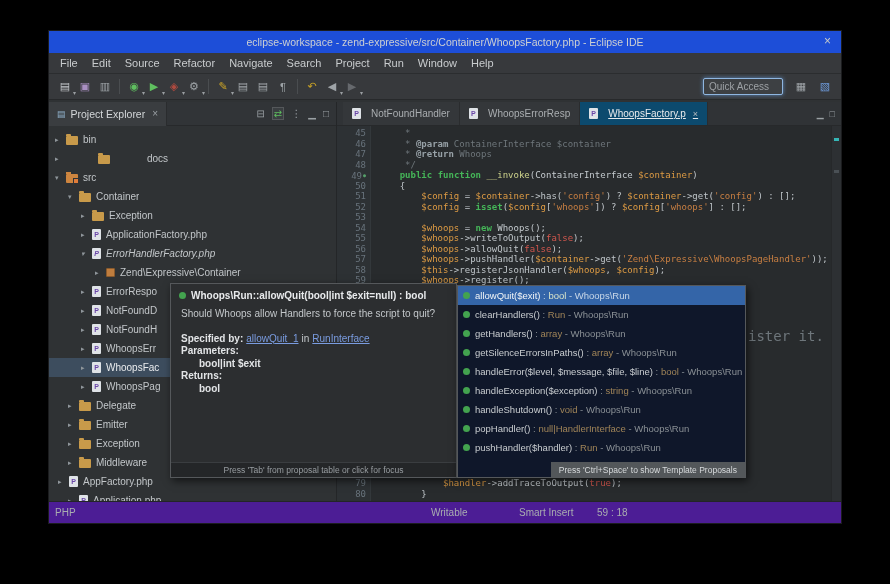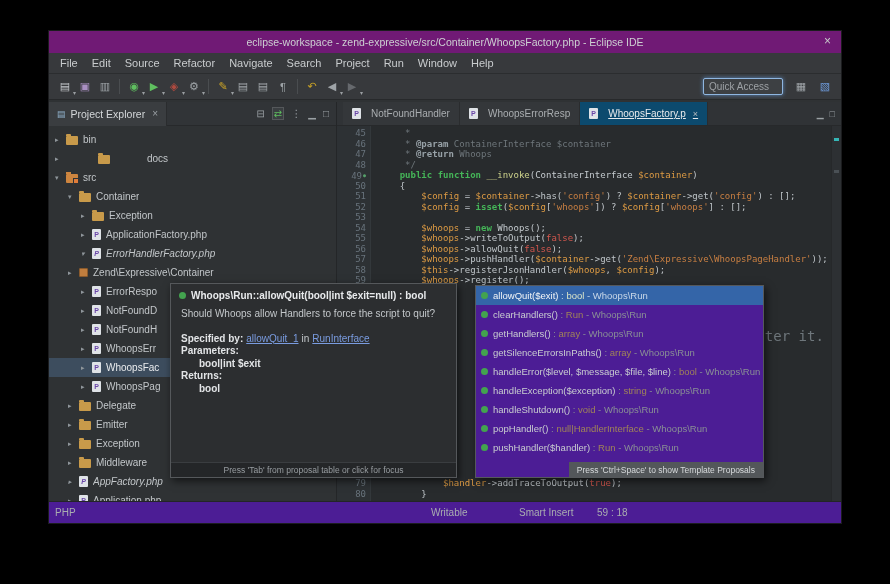--- a/index.html
+++ b/index.html
@@ -7,21 +7,21 @@
   body {
     width:890px; height:584px; background:#000;
     font-family:"Liberation Sans", sans-serif;
     overflow:hidden; position:relative;
   }
   #window {
     position:absolute; left:48px; top:30px; width:794px; height:494px;
     background:#2f3234; border:1px solid #1b1c1e;
   }
   
-  .titlebar { height:22px; background:#701a75; display:flex; align-items:center; position:relative; }
+  .titlebar { height:22px; background:#1d4ed8; display:flex; align-items:center; position:relative; }
   .title { flex:1; text-align:center; color:#cdd0d2; font-size:10.5px; }
   .win-close { position:absolute; right:10px; top:3px; color:#c7cacb; font-size:12px; cursor:default; }
   
   .menubar { height:21px; background:#37393c; display:flex; align-items:center; padding-left:4px; border-bottom:1px solid #2b2d2f; }
   .menu-item { color:#c9ccce; font-size:11px; padding:2px 7px; }
   
   .toolbar { height:26px; background:#37393c; display:flex; align-items:center; padding:0 6px; border-bottom:1px solid #27292b; }
   .tb-icons { display:flex; align-items:center; }
   .tb-icon { width:20px; height:20px; display:flex; align-items:center; justify-content:center; font-size:11px; position:relative; }
   .tb-dd { position:absolute; right:-1px; bottom:1px; font-size:6px; color:#9a9ea2; }
@@ -95,21 +95,21 @@
   .doc-header { display:flex; align-items:center; gap:5px; padding:6px 8px 3px; }
   .doc-title { font-weight:bold; color:#e8eaec; }
   .doc-body { padding:4px 10px; line-height:12.5px; }
   .doc-desc { margin-bottom:12px; }
   .doc-line > span { margin-right:3px; }
   .doc-bold { font-weight:bold; color:#e2e4e6; }
   .doc-link { color:#7a9ce0; text-decoration:underline; }
   .doc-indent { margin-left:18px; font-weight:bold; color:#e2e4e6; }
   .doc-footer { position:absolute; left:0; right:0; bottom:0; height:15px; background:#242628; border-top:1px solid #3a3d40; color:#989da1; font-size:8.5px; display:flex; align-items:center; justify-content:center; }
   
-  .prop-popup { position:absolute; left:475px; top:285px; width:289px; height:193px; background:#4c1d95; border:1px solid #55585b; z-index:31; box-shadow:2px 3px 8px rgba(0,0,0,.6); }
+  .prop-popup { position:absolute; left:457px; top:285px; width:289px; height:193px; background:#0f172a; border:1px solid #55585b; z-index:31; box-shadow:2px 3px 8px rgba(0,0,0,.6); }
   .prop-list { position:absolute; left:0; right:0; top:0; height:177px; overflow:hidden; }
   .prop-row { height:19px; display:flex; align-items:center; padding:0 5px; gap:5px; font-size:9.5px; white-space:nowrap; overflow:hidden; }
   .prop-row.selected { background:#3465a8; }
   .prop-bullet { width:7px; height:7px; border-radius:50%; background:#43a34f; flex:none; }
   .prop-name { color:#c9cdd0; }
   .prop-sep, .prop-origin { color:#8a9095; }
   .prop-type { color:#a08458; }
   .prop-row.selected .prop-name { color:#f2f5f7; }
   .prop-row.selected .prop-type { color:#d9e4c9; }
   .prop-row.selected .prop-sep, .prop-row.selected .prop-origin { color:#c9d8e8; }
@@ -253,21 +253,21 @@
           <div class="tree-row" style="padding-left: 32px;">
             <span class="tree-arrow">▸</span>
             <span class="tree-icon icon-php">P</span>
             <span class="tree-label">ApplicationFactory.php</span>
           </div>
           <div class="tree-row" style="padding-left: 32px; font-style: italic;">
             <span class="tree-arrow">▾</span>
             <span class="tree-icon icon-php">P</span>
             <span class="tree-label">ErrorHandlerFactory.php</span>
           </div>
-          <div class="tree-row" style="padding-left: 19px;">
+          <div class="tree-row" style="padding-left: 46px;">
             <span class="tree-arrow">▸</span>
             <span class="tree-icon icon-ns"></span>
             <span class="tree-label">Zend\Expressive\Container</span>
           </div>
           <div class="tree-row" style="padding-left: 32px;">
             <span class="tree-arrow">▸</span>
             <span class="tree-icon icon-php">P</span>
             <span class="tree-label">ErrorRespo</span>
           </div>
           <div class="tree-row" style="padding-left: 32px;">
@@ -308,21 +308,21 @@
           <div class="tree-row" style="padding-left: 19px;">
             <span class="tree-arrow">▸</span>
             <span class="tree-icon icon-folder"></span>
             <span class="tree-label">Exception</span>
           </div>
           <div class="tree-row" style="padding-left: 19px;">
             <span class="tree-arrow">▸</span>
             <span class="tree-icon icon-folder"></span>
             <span class="tree-label">Middleware</span>
           </div>
-          <div class="tree-row" style="padding-left: 19px; font-style: italic;">
+          <div class="tree-row" style="padding-left: 9px;">
             <span class="tree-arrow">▸</span>
             <span class="tree-icon icon-php">P</span>
             <span class="tree-label">AppFactory.php</span>
           </div>
           <div class="tree-row" style="padding-left: 19px;">
             <span class="tree-arrow">▸</span>
             <span class="tree-icon icon-php">P</span>
             <span class="tree-label">Application.php</span>
           </div>
         </div>

